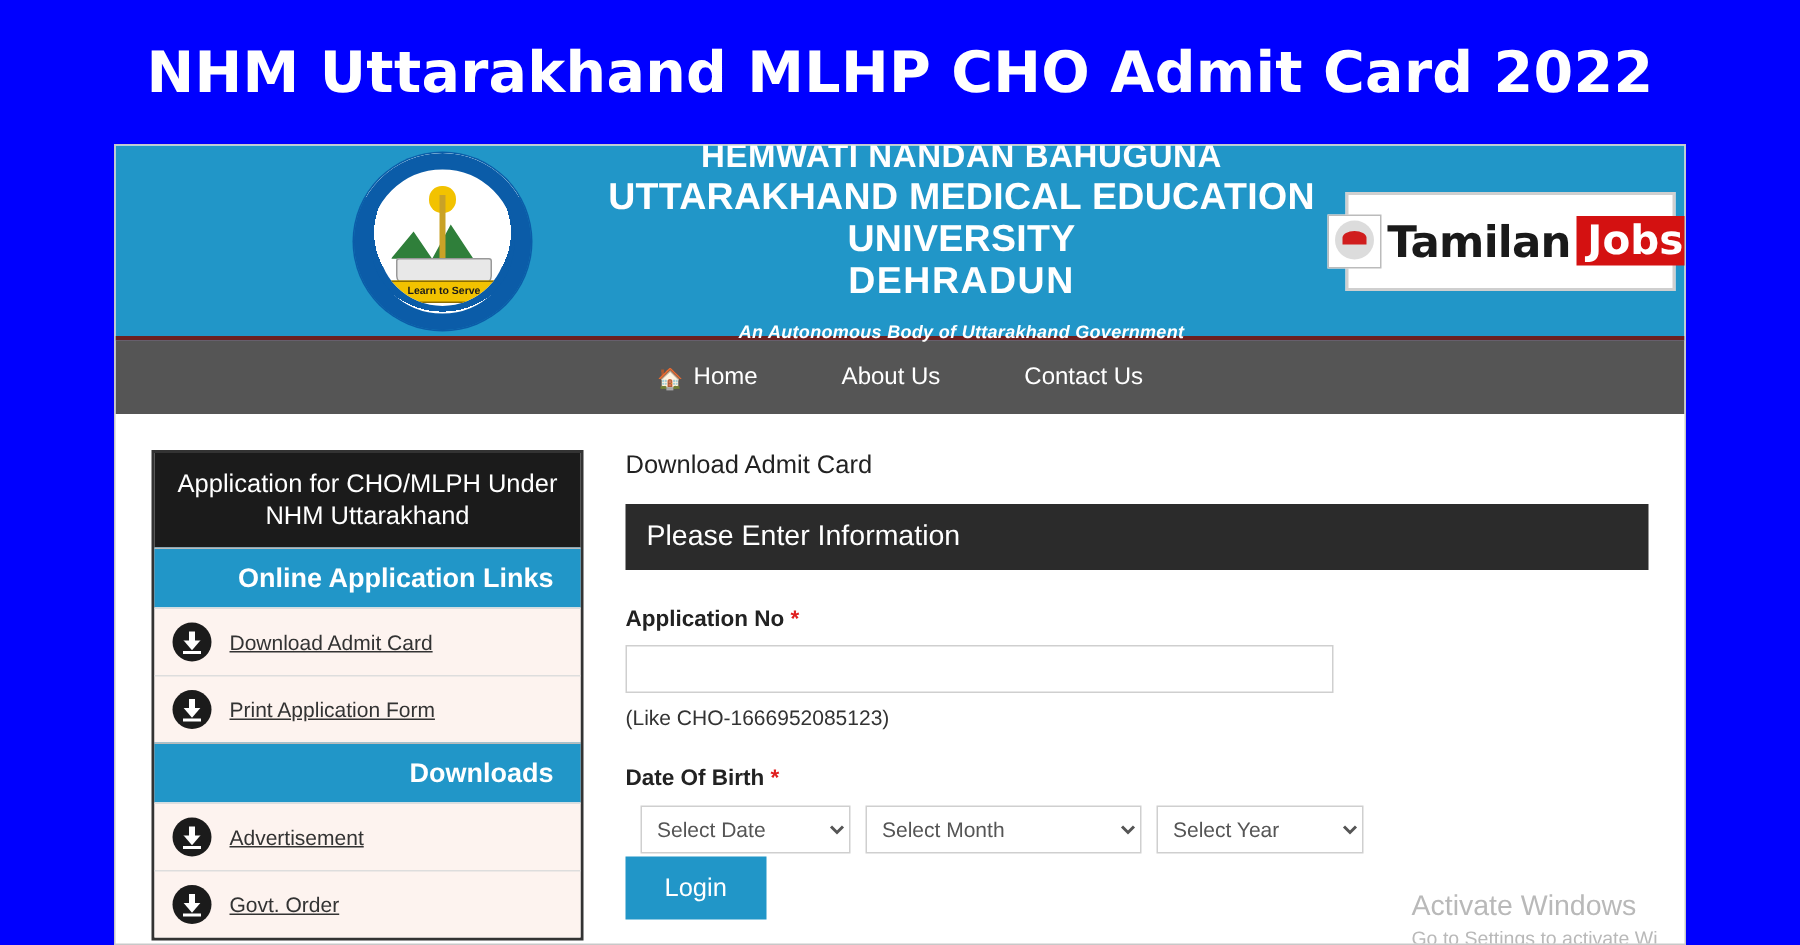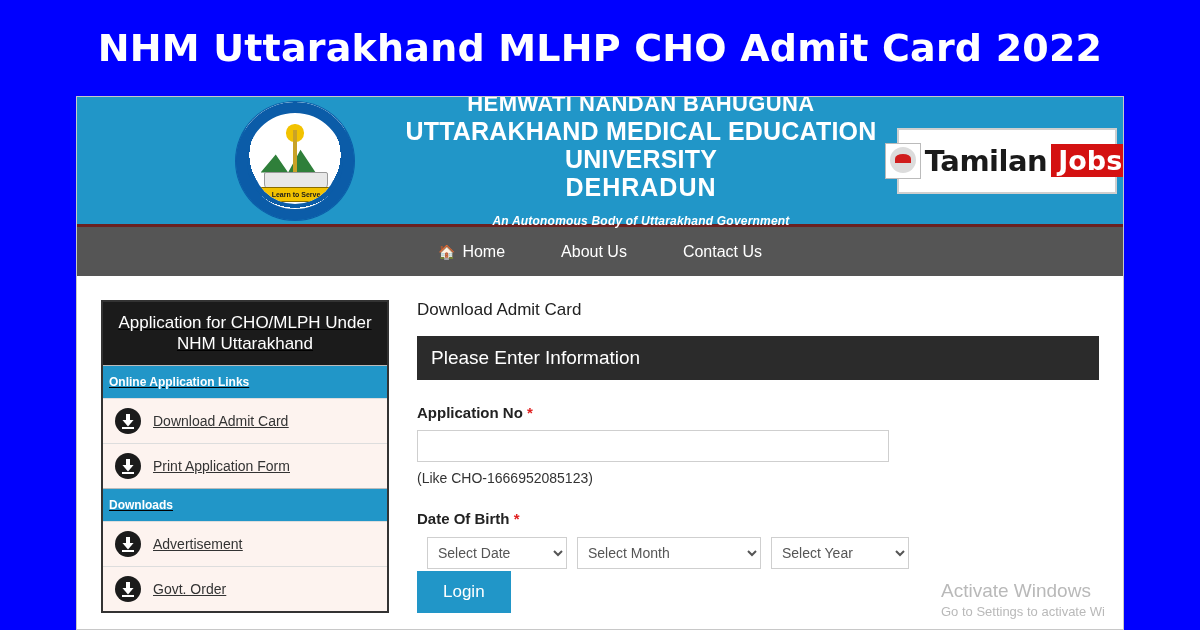--- a/index.html
+++ b/index.html
@@ -125,29 +125,28 @@
     display:flex;align-items:center;gap:7px;
   }
   .home-icon{font-size:14px;}
   
   .content{
     display:flex;gap:0;padding:24px 24px 0 24px;
   }
   .sidebar{
     width:288px;border:2px solid #333;flex:none;background:#fff;
     box-sizing:border-box;
-    text-decoration:underline;
   }
   .sb-title{
     background:#1b1b1b;color:#ffffff;text-align:center;
     font-size:17px;line-height:1.25;padding:10px 8px;
   }
   .sb-head{
-    background:#2196c8;color:#ffffff;text-align:left;font-weight:bold;
-    font-size:12px;padding:9px 6px;border-top:1px solid #bbb;
+    background:#2196c8;color:#ffffff;text-align:right;font-weight:bold;
+    font-size:18px;padding:9px 18px;border-top:1px solid #bbb;
   }
   .sb-item{
     display:flex;align-items:center;gap:12px;
     background:#fdf3ef;border-top:1px solid #ddd;
     padding:9px 12px;
   }
   .dl-icon{
     width:26px;height:26px;border-radius:50%;background:#1b1b1b;flex:none;
     position:relative;
   }

